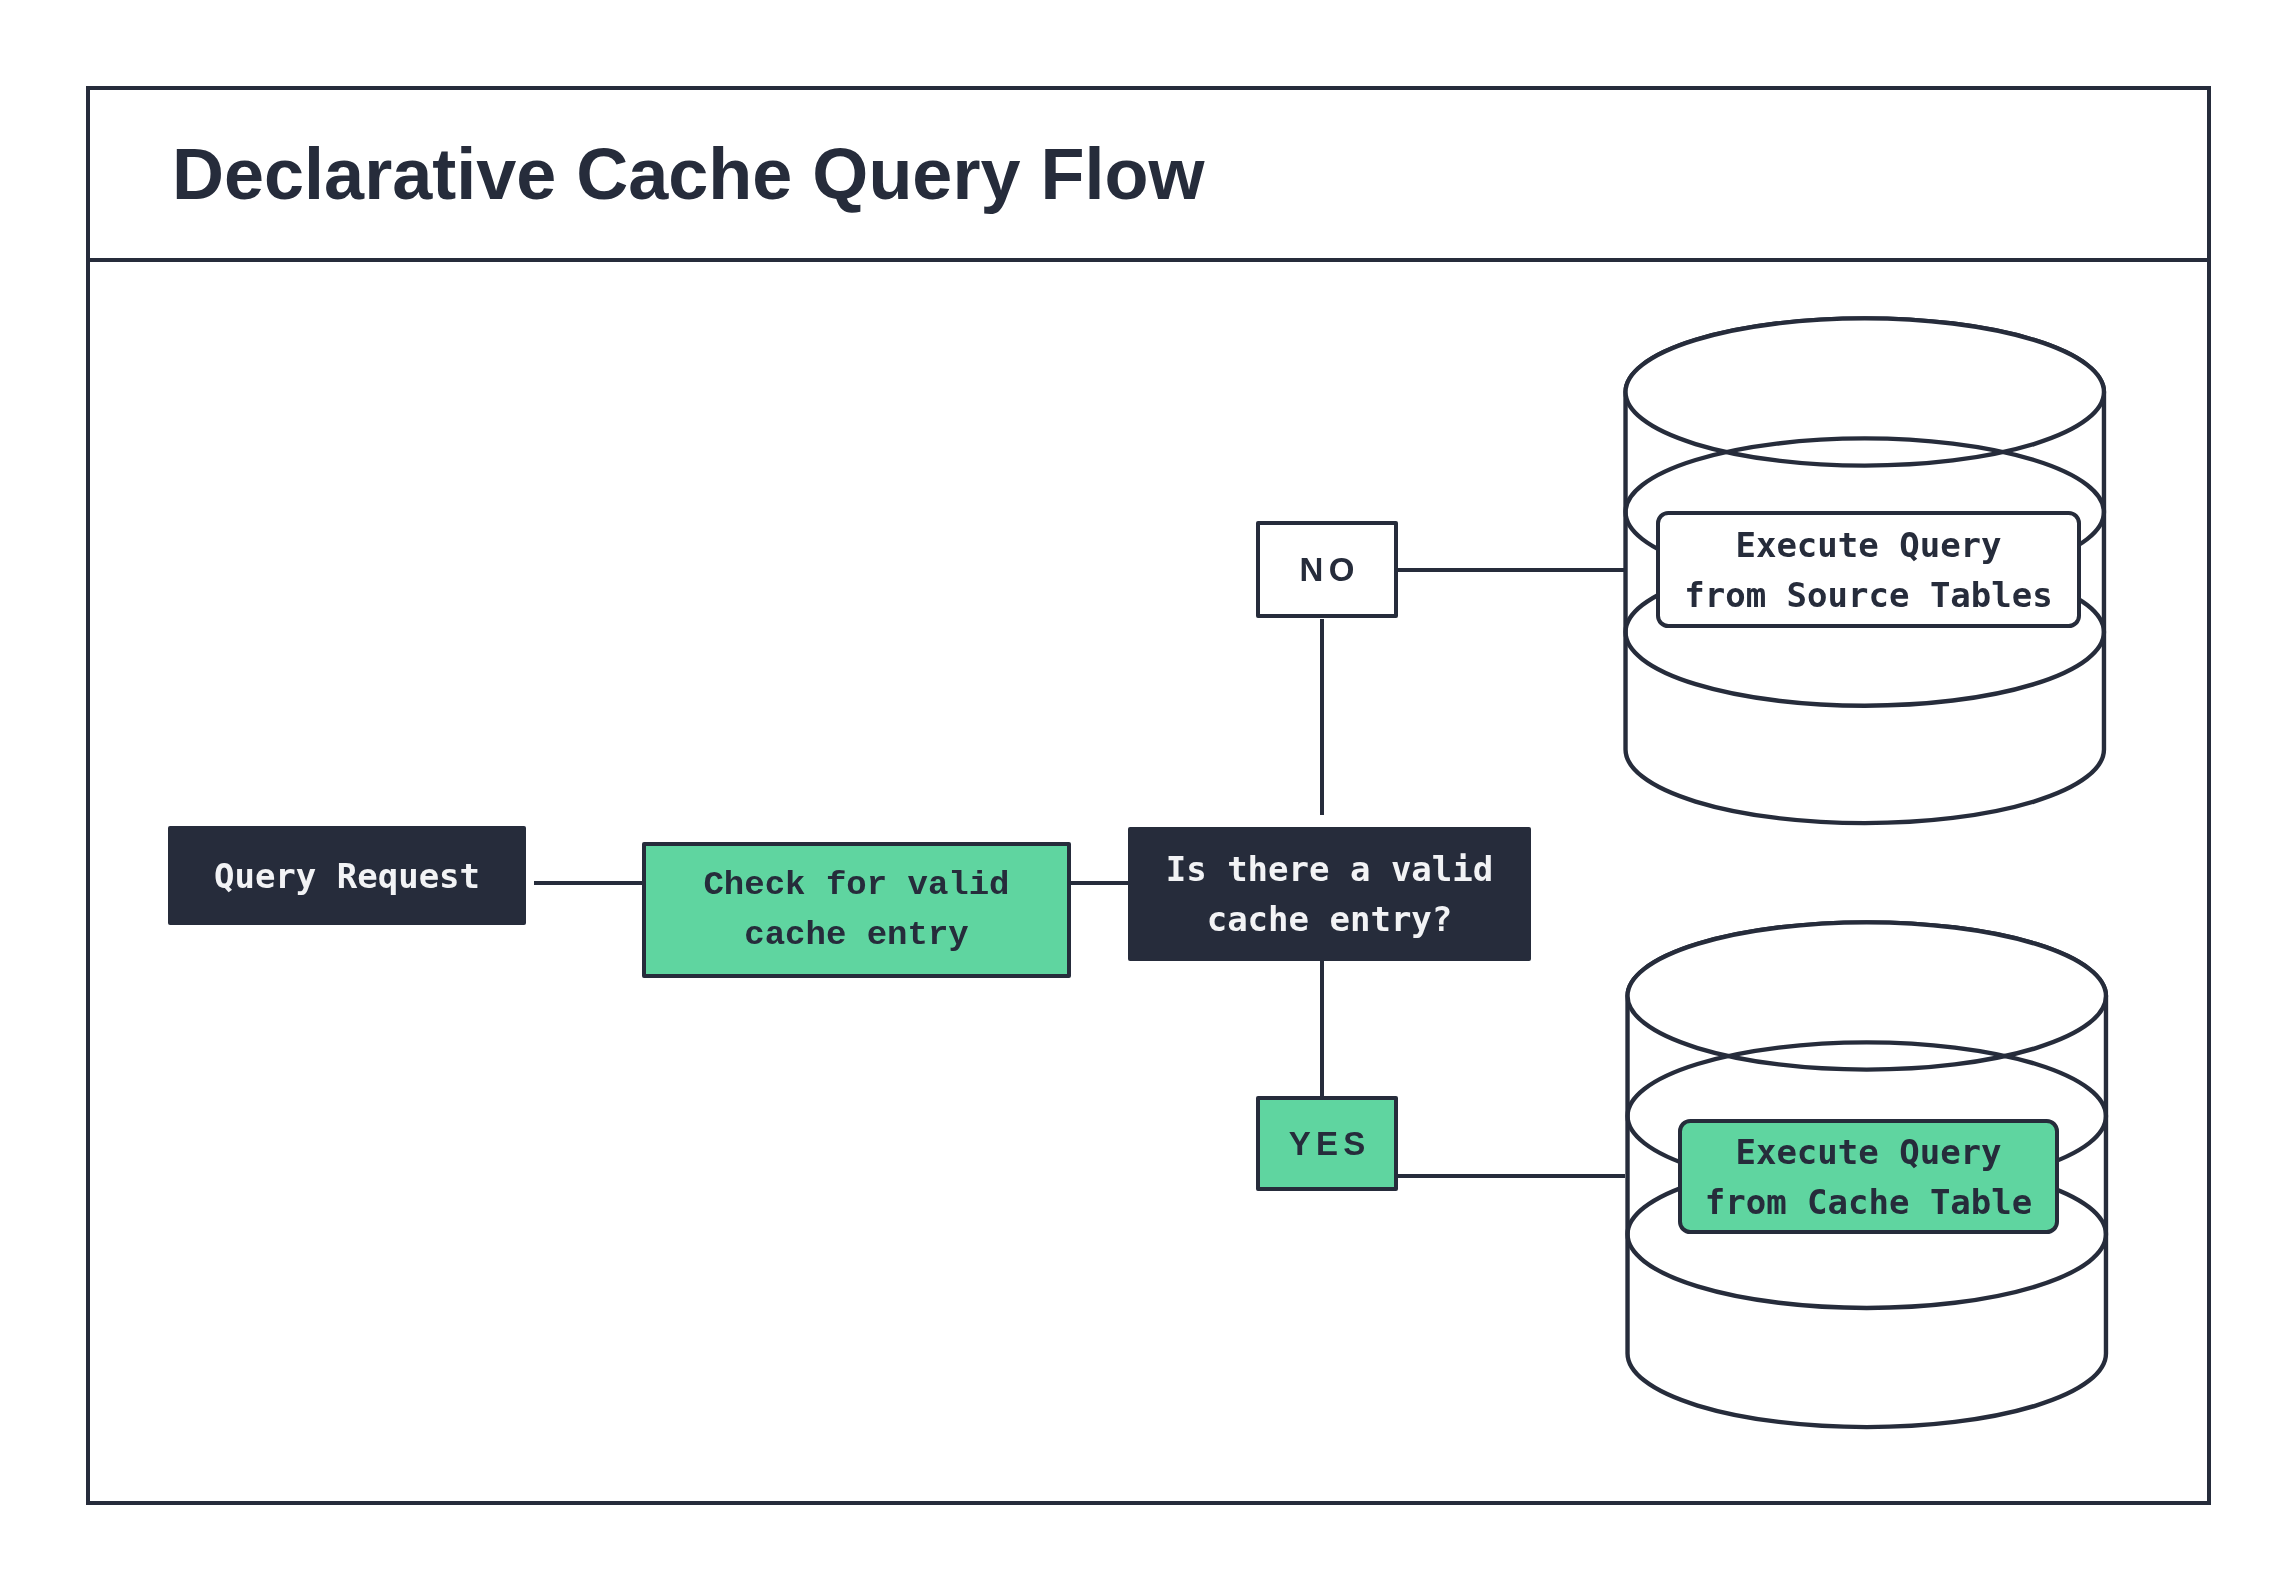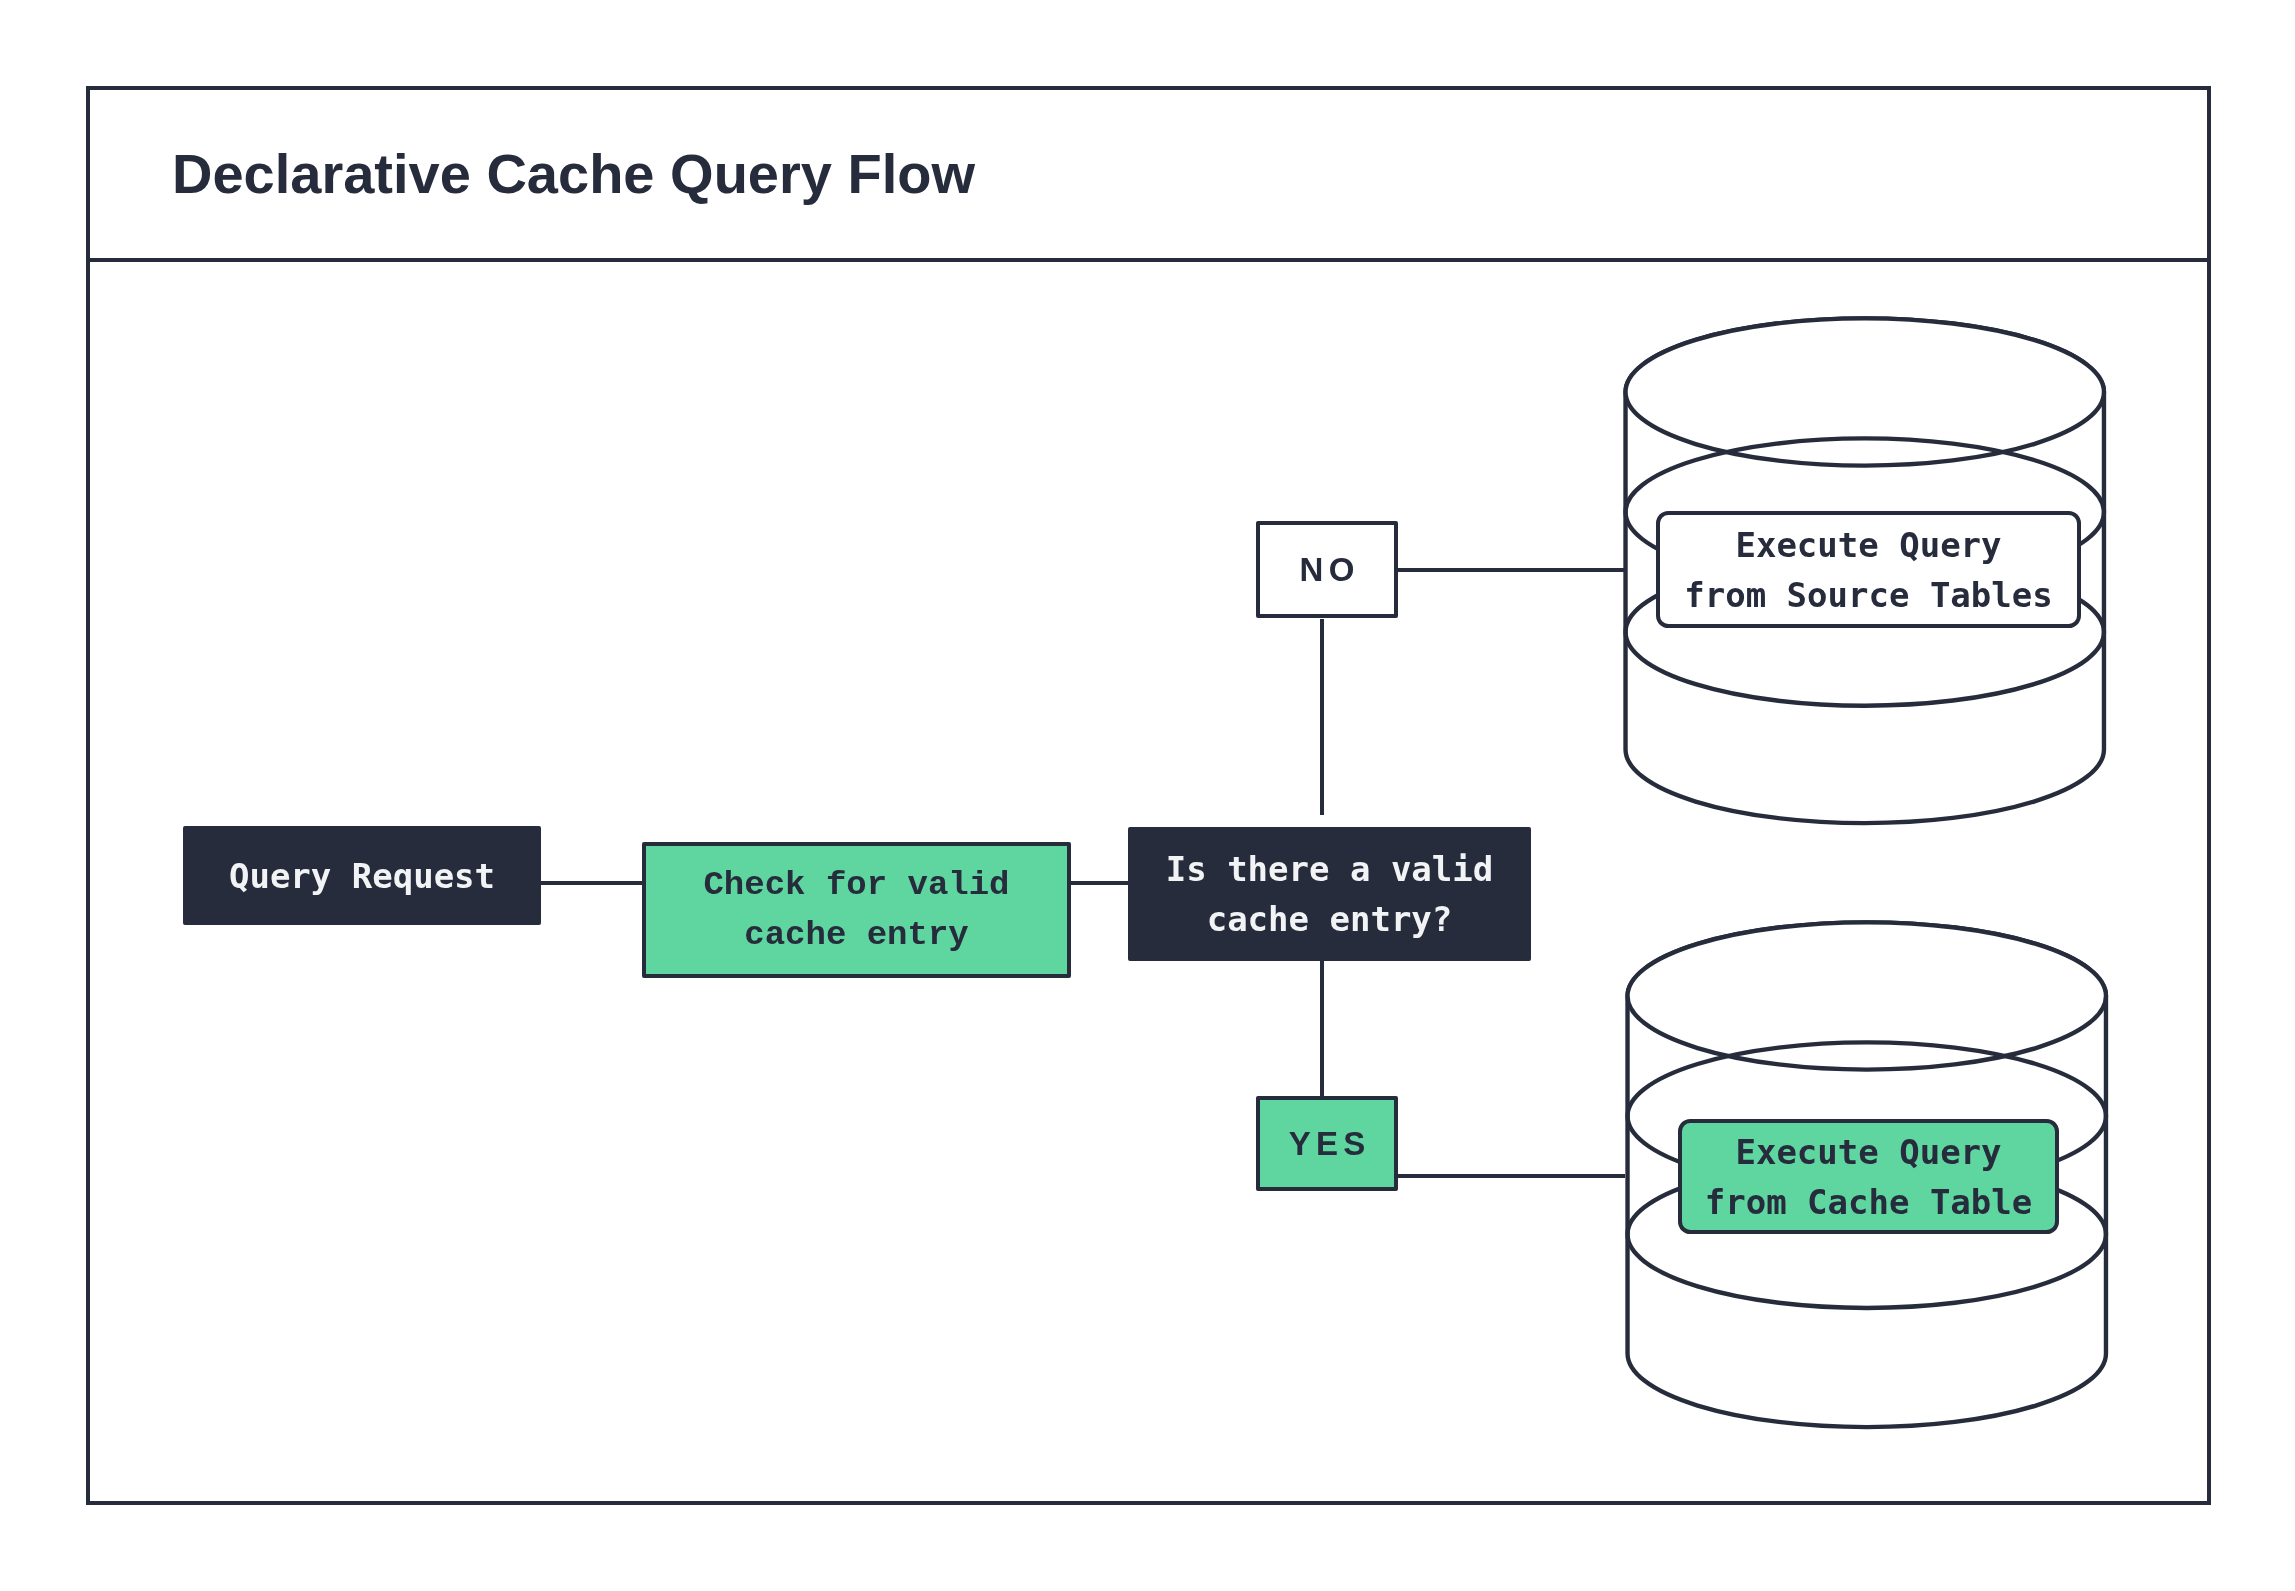--- a/index.html
+++ b/index.html
@@ -22,21 +22,21 @@
     box-sizing:border-box;
     background:var(--white);
   }
   .header-divider{
     position:absolute;left:86px;top:258px;width:2125px;height:4.4px;
     background:var(--navy);
   }
   .page-title{
     position:absolute;left:172px;top:130px;
     font-family:"Liberation Sans", sans-serif;
-    font-weight:700;font-size:56px;line-height:88px;
+    font-weight:700;font-size:72px;line-height:88px;
     color:var(--navy);
     white-space:nowrap;
   }
   .node{
     position:absolute;box-sizing:border-box;
     display:flex;flex-direction:column;
     align-items:center;justify-content:center;
     border-radius:2px;
     font-size:34px;font-weight:700;line-height:50px;
     text-align:center;white-space:nowrap;
@@ -82,21 +82,21 @@
   </div>
   <div class="db" style="left:1623px;top:918px;width:491px;height:517px;">
     <svg width="491" height="517" viewBox="0 0 560 590">
       <path class="db-body" d="M 5 89 A 273 84 0 0 1 551 89 L 551 497 A 273 84 0 0 1 5 497 Z"></path>
       <ellipse class="db-body" cx="278" cy="89" rx="273" ry="84"></ellipse>
       <ellipse class="db-stroke" cx="278" cy="226" rx="273" ry="84"></ellipse>
       <ellipse class="db-stroke" cx="278" cy="361" rx="273" ry="84"></ellipse>
     </svg>
   </div>
 
-  <div class="node dark" style="left:183px;top:826px;width:358px;height:99px;">
+  <div class="node dark" style="left:168px;top:826px;width:358px;height:99px;">
     <span>Query Request</span>
   </div>
 
   <div class="node green" style="left:642px;top:842px;width:429px;height:136px;font-family:Liberation Mono, monospace;">
     <span>Check for valid</span>
     <span>cache entry</span>
   </div>
 
   <div class="node dark" style="left:1128px;top:815px;width:403px;height:134px;margin-top:12px;">
     <span>Is there a valid</span>

